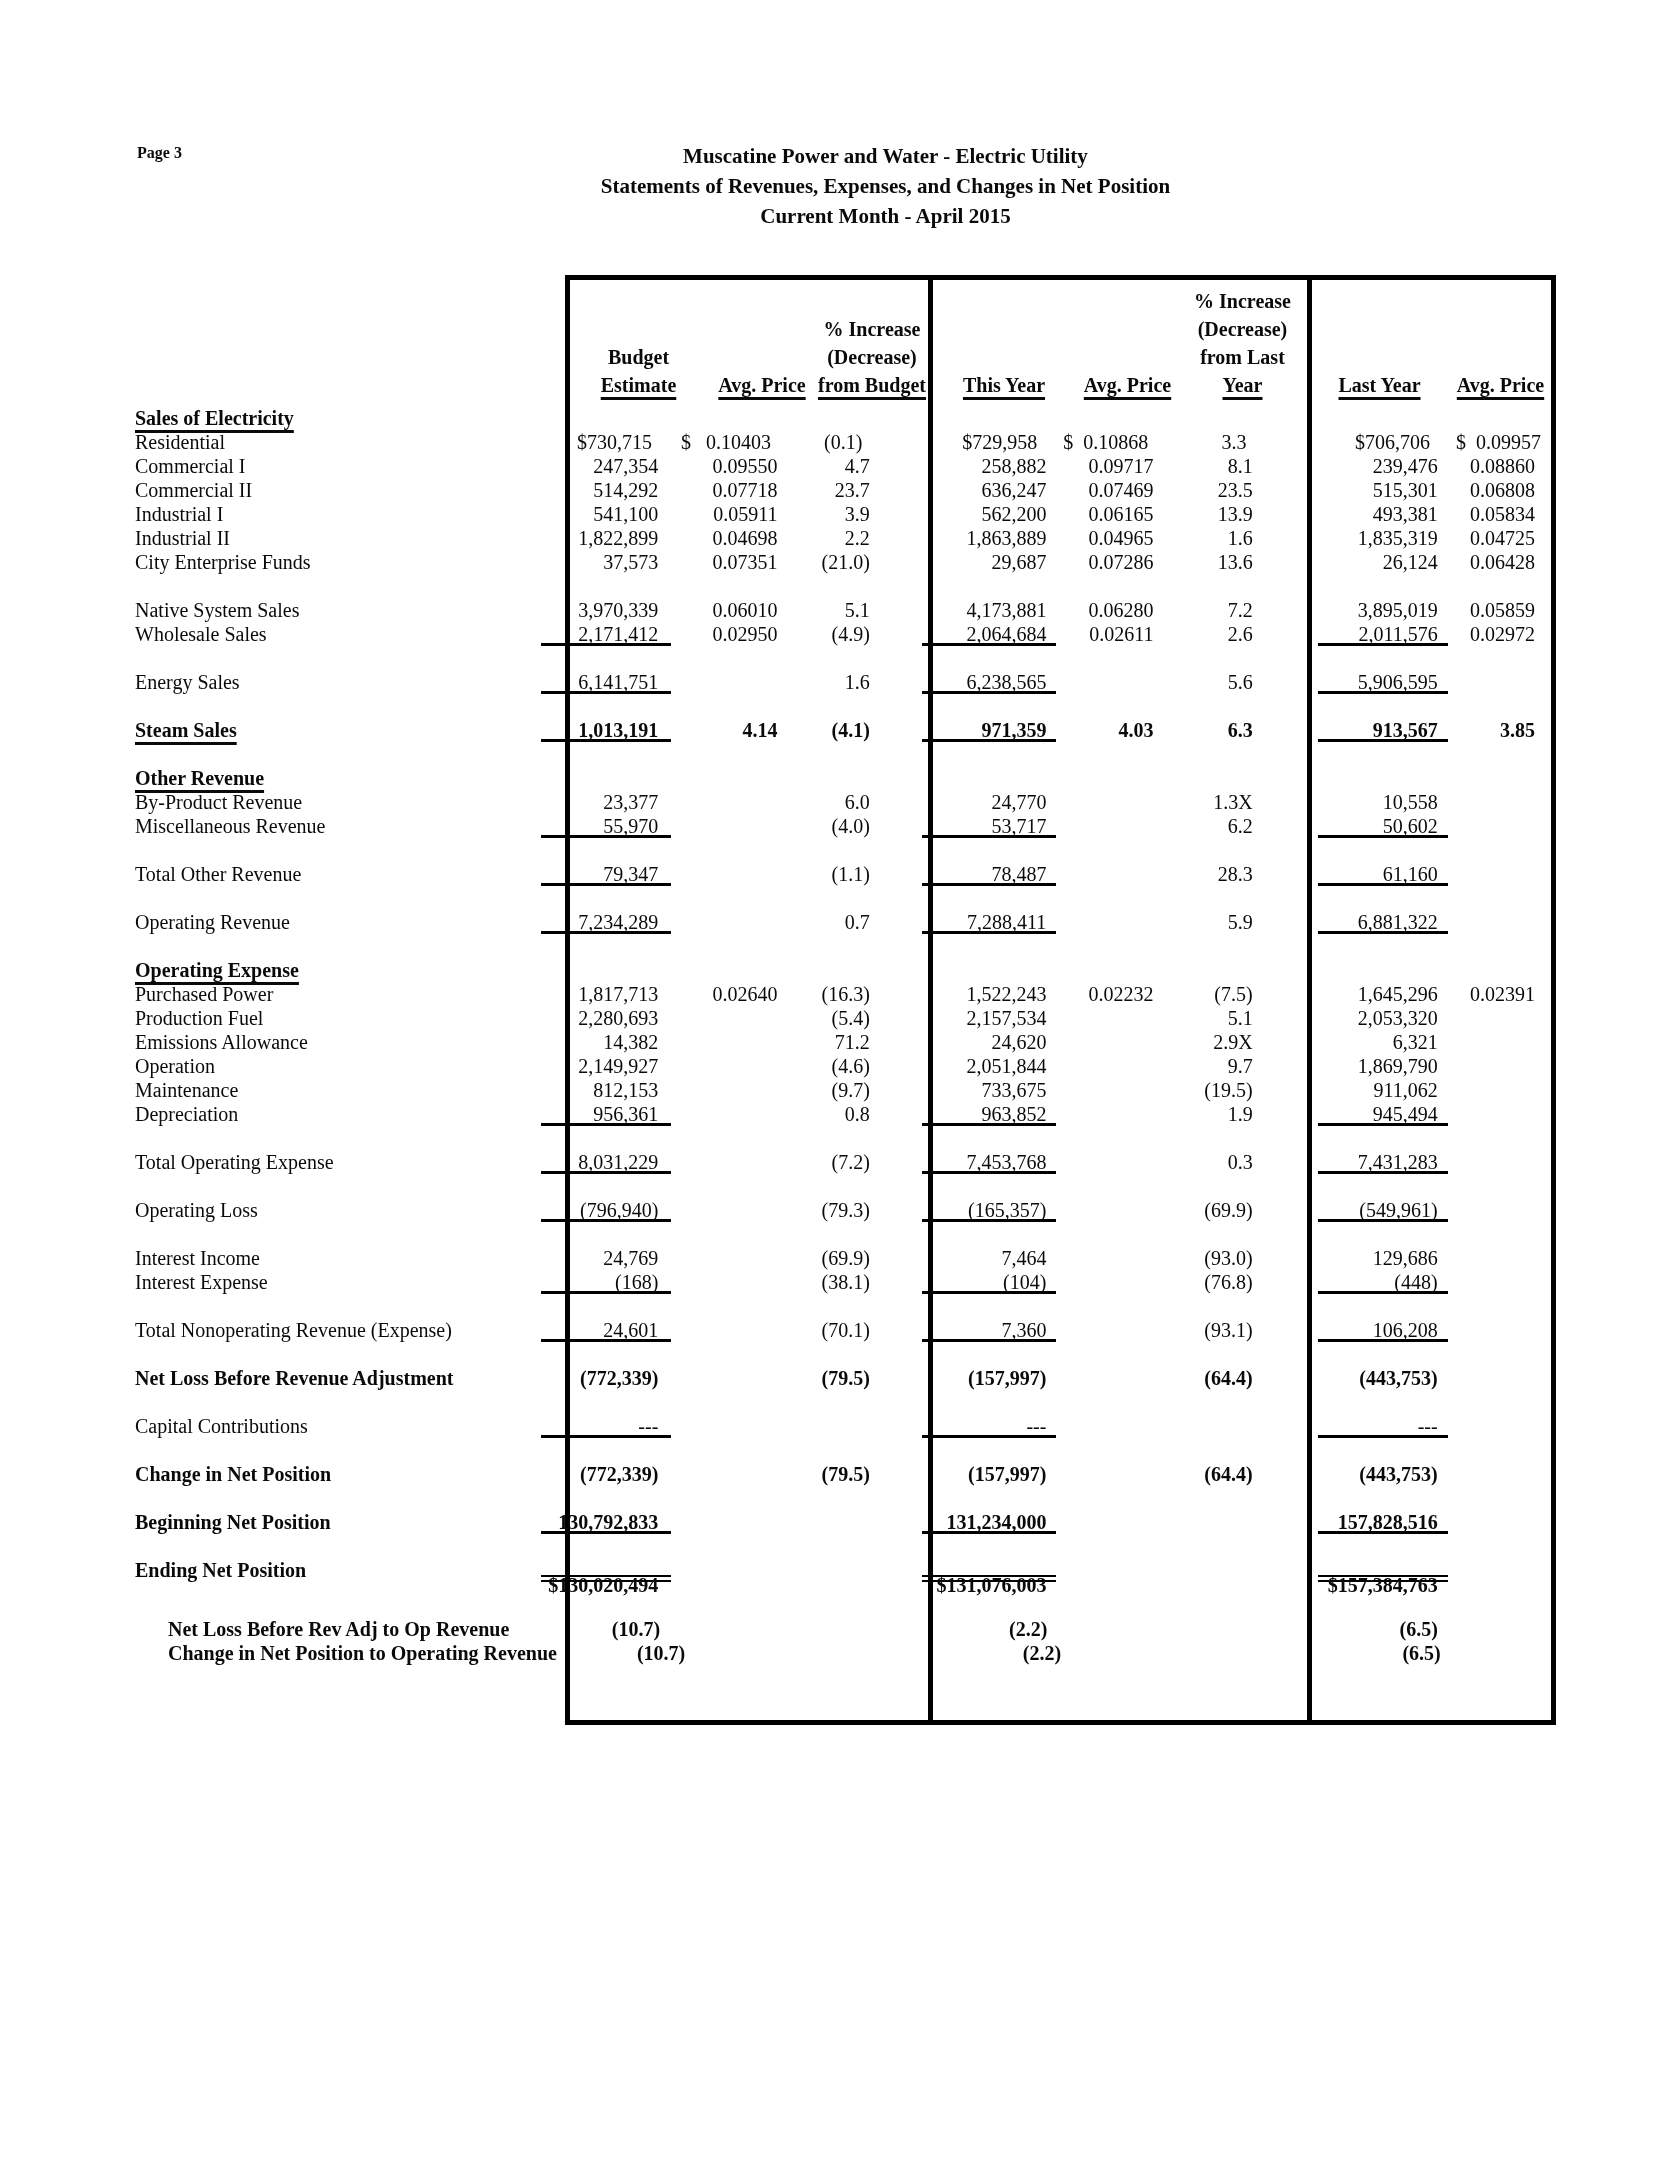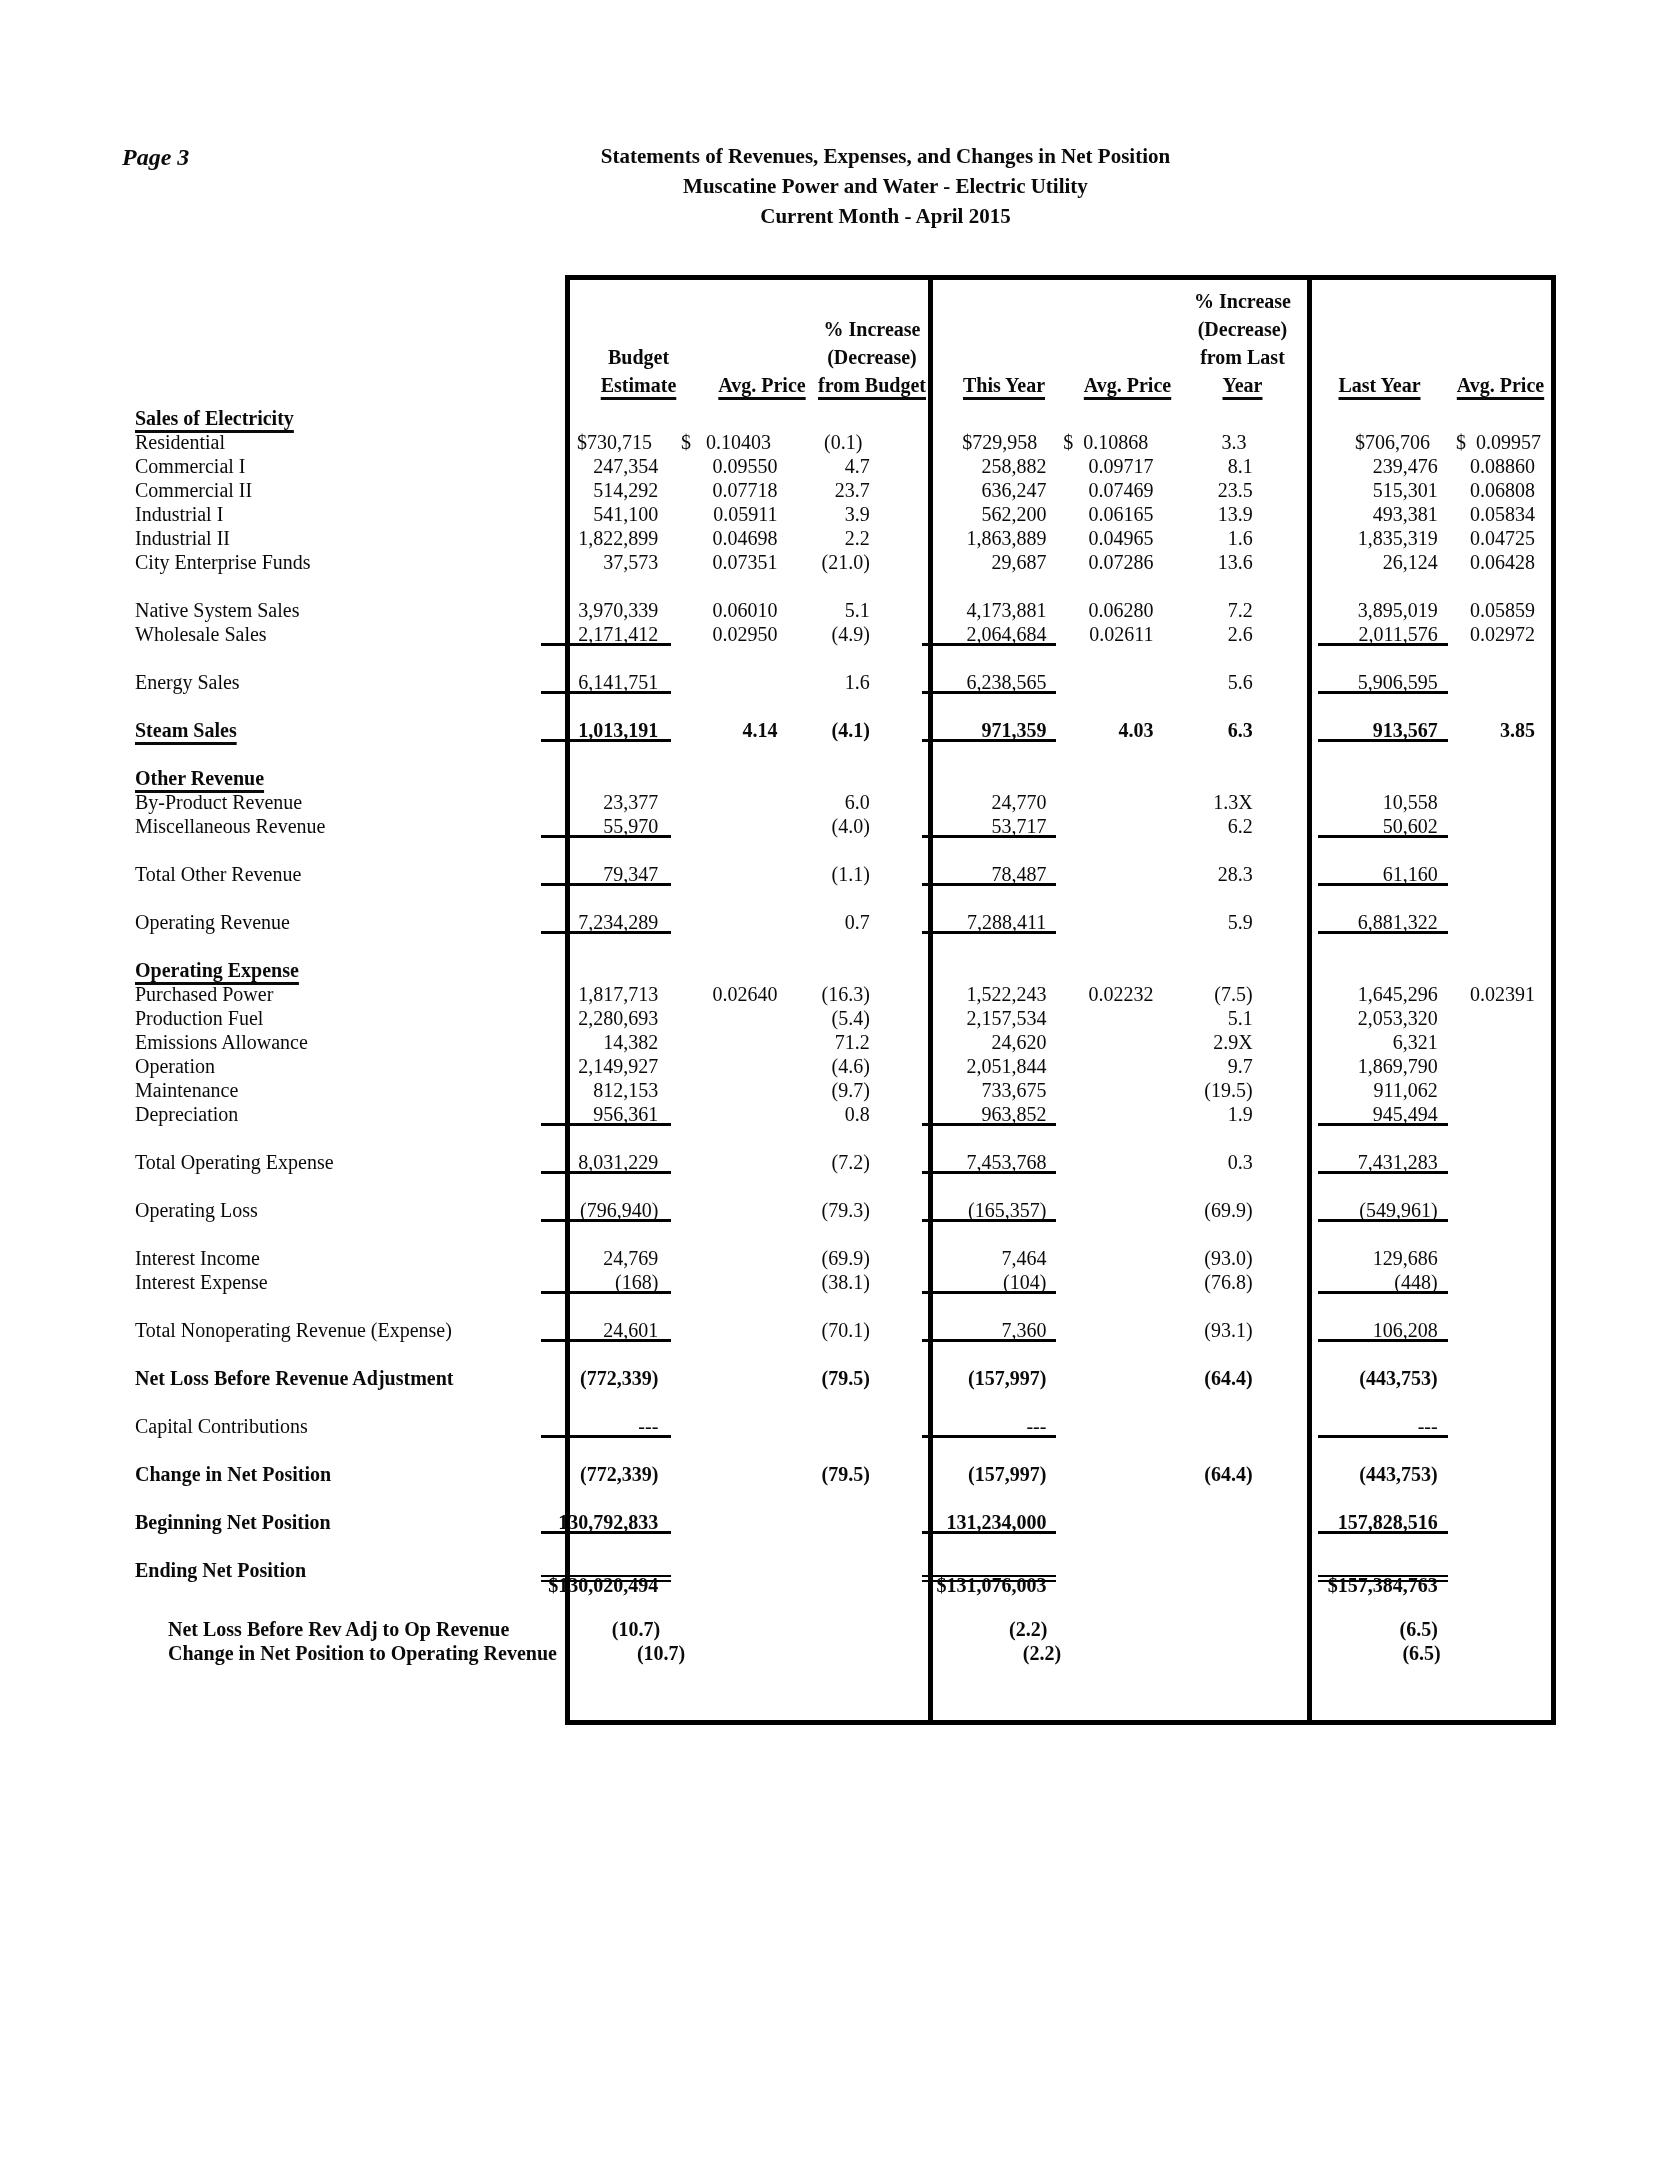--- a/index.html
+++ b/index.html
@@ -1,19 +1,19 @@
 <!DOCTYPE html>
 <html style="font-size:8px"><head>
 <meta charset="utf-8">
 <style>
   html,body{margin:0;padding:0;}
   body{width:1677px;height:2183px;position:relative;background:#fff;
        font-family:"Liberation Serif", serif;color:#0a0a0a;}
   .page{position:absolute;inset:0;background:#fff;overflow:hidden;}
-  .page-label{position:absolute;left:122px;top:144px;font-size:24px;font-weight:700;font-style:italic;}
+  .page-label{position:absolute;left:137px;top:144px;font-size:16px;font-weight:700;}
   .titles{position:absolute;left:94px;top:141px;width:1583px;text-align:center;
           font-weight:700;font-size:21px;line-height:30px;}
   .twrap{position:absolute;left:129px;top:275px;width:1426px;height:1450px;}
   .vline{position:absolute;top:0;bottom:0;width:4.5px;background:#000;}
   .vl-left{left:436px;} .vl-mid1{left:799px;} .vl-mid2{left:1178px;} .vl-right{left:1422px;}
   .hline{position:absolute;left:436px;width:990px;height:5px;background:#000;}
   .hl-top{top:0;} .hl-bottom{bottom:0;}
   .thead{position:absolute;top:5px;left:0;height:126px;display:flex;}
   .thead .c{display:flex;flex-direction:column;justify-content:flex-end;align-items:center;
             font-weight:700;padding:0 0 7px 0;line-height:28px;text-align:center;margin-top:20px;}
@@ -41,22 +41,22 @@
   .lu{text-decoration:underline;text-decoration-thickness:2.5px;text-underline-offset:5px;}
   .gap{height:24px;}
   .gap-lg{height:35px;}
 </style>
 </head>
 <body>
 
 <div class="page">
   <div class="page-label">Page 3</div>
   <div class="titles">
+    <div>Muscatine Power and Water - Electric Utility</div>
     <div>Statements of Revenues, Expenses, and Changes in Net Position</div>
-    <div>Muscatine Power and Water - Electric Utility</div>
     <div>Current Month - April 2015</div>
   </div>
 
   <div class="twrap">
     <div class="hline hl-top"></div>
     <div class="hline hl-bottom"></div>
     <div class="vline vl-left"></div>
     <div class="vline vl-mid1"></div>
     <div class="vline vl-mid2"></div>
     <div class="vline vl-right"></div>

